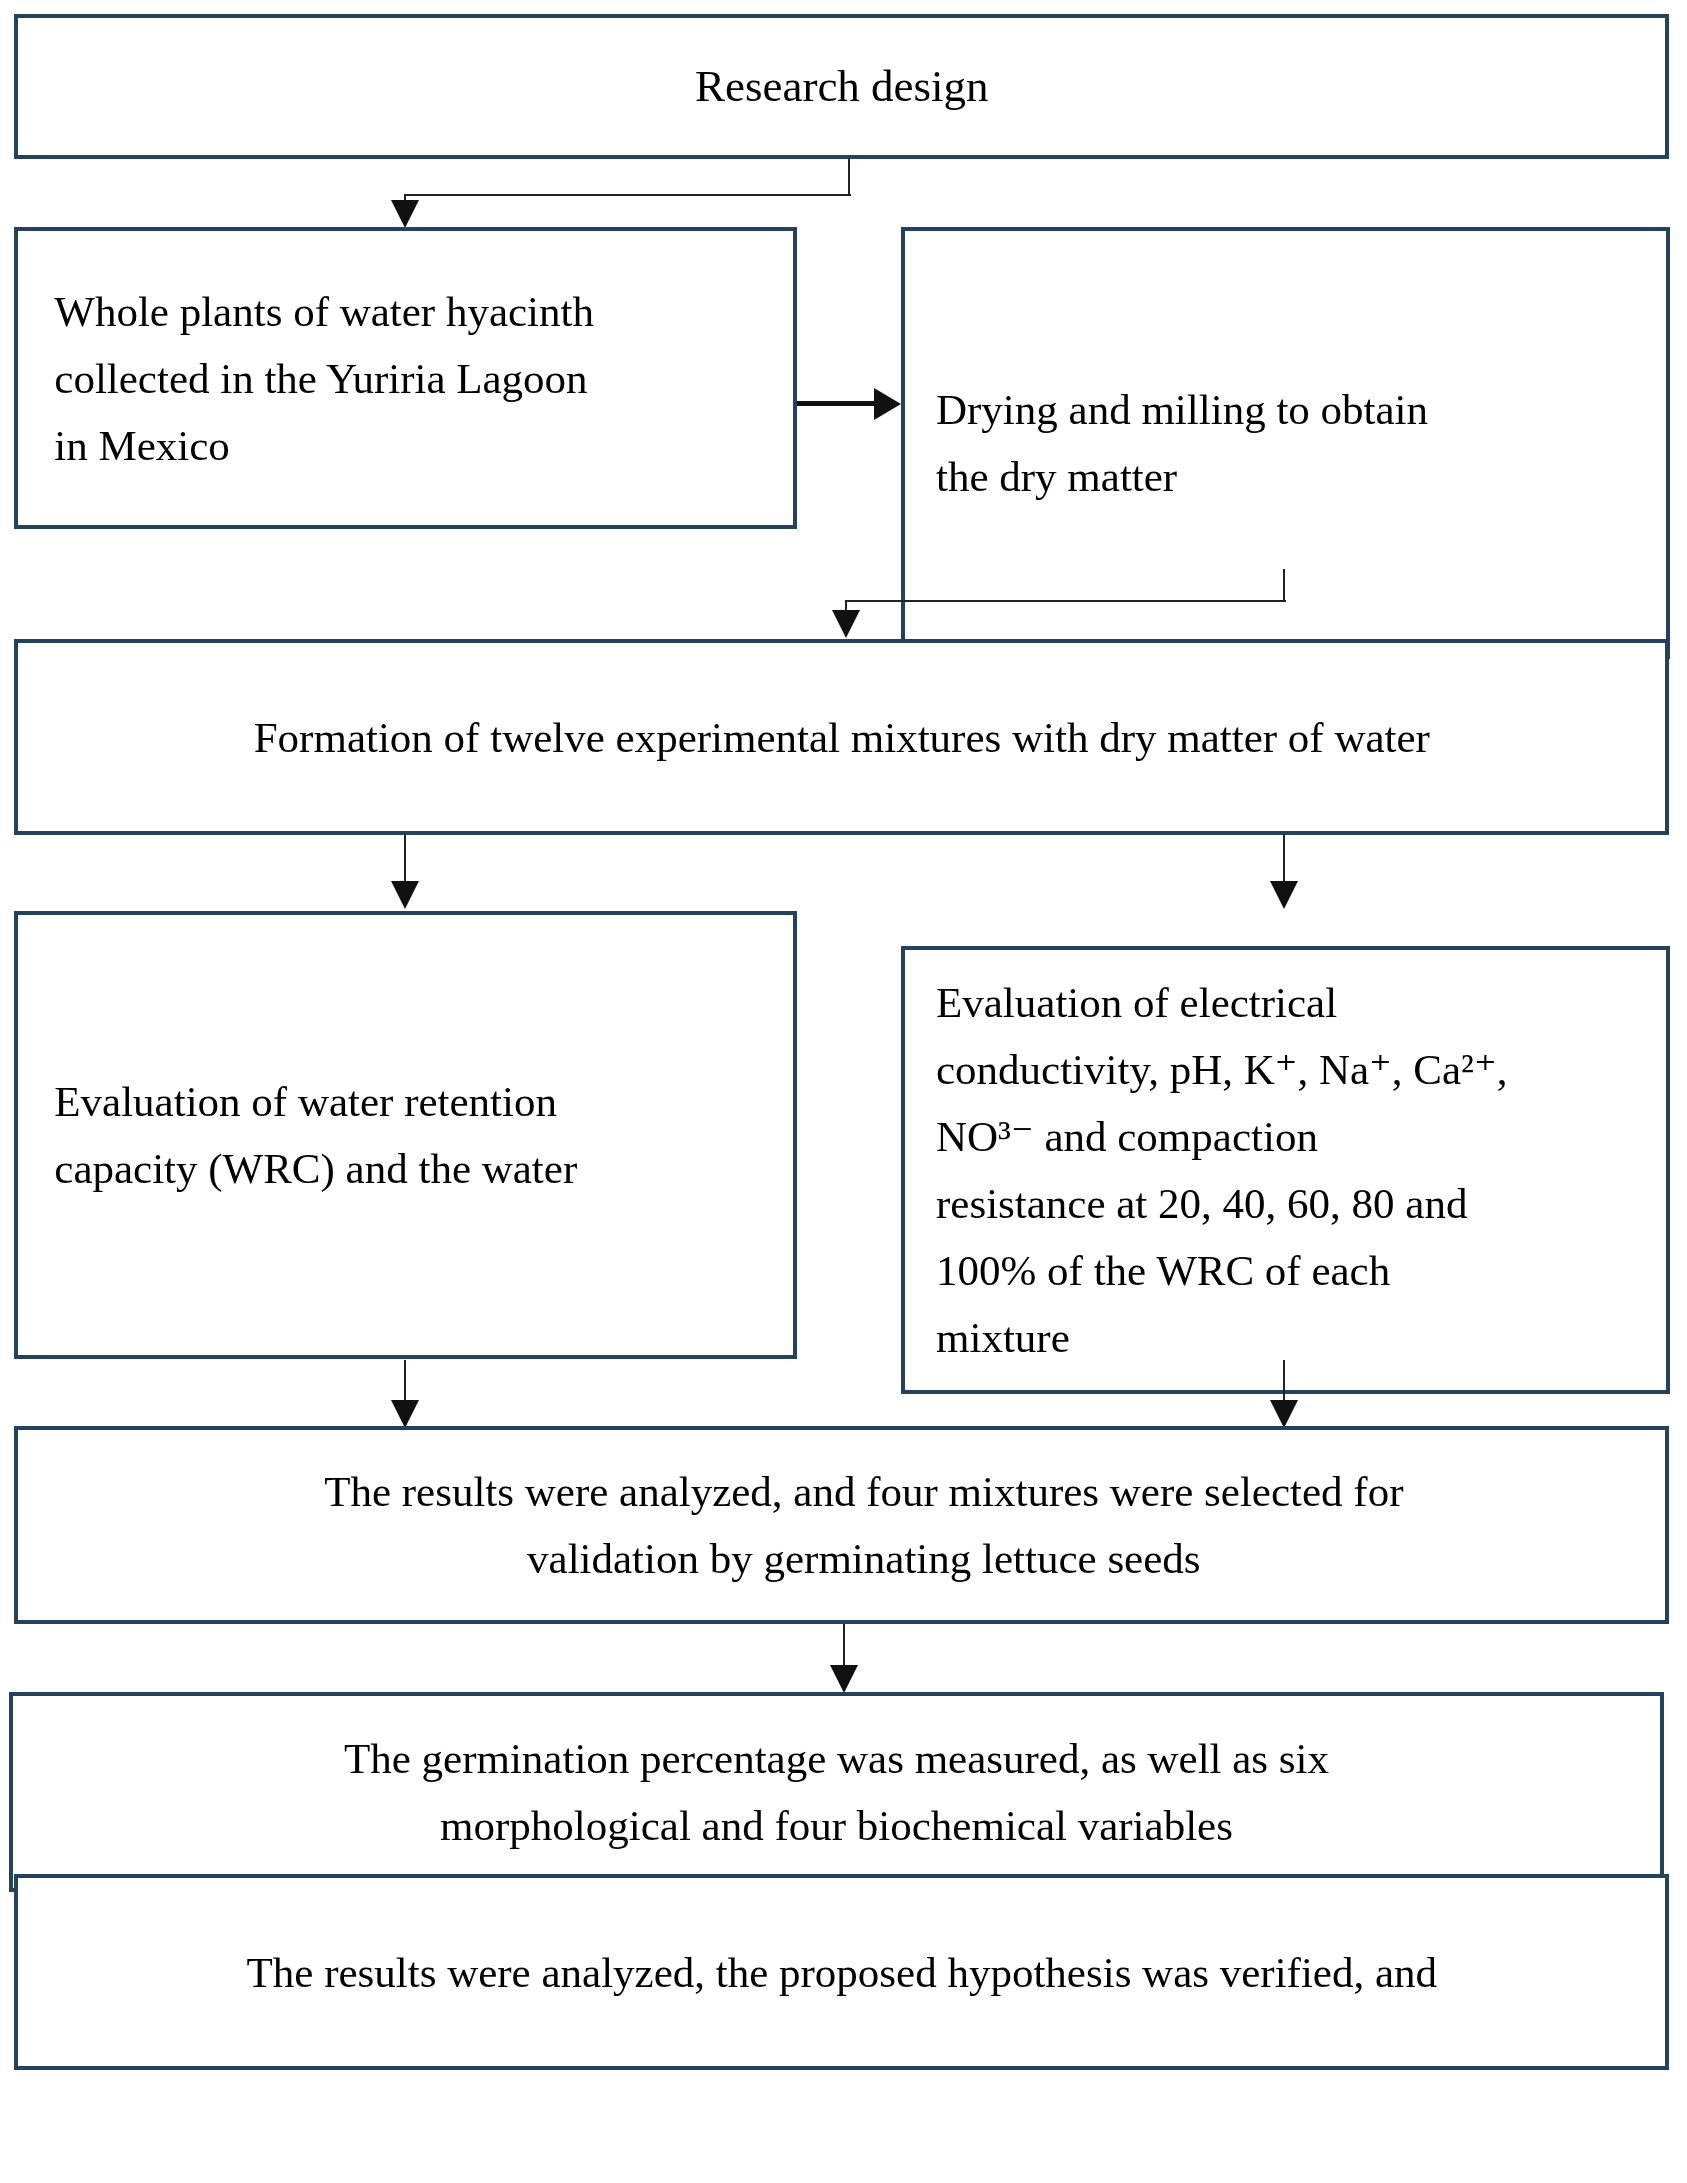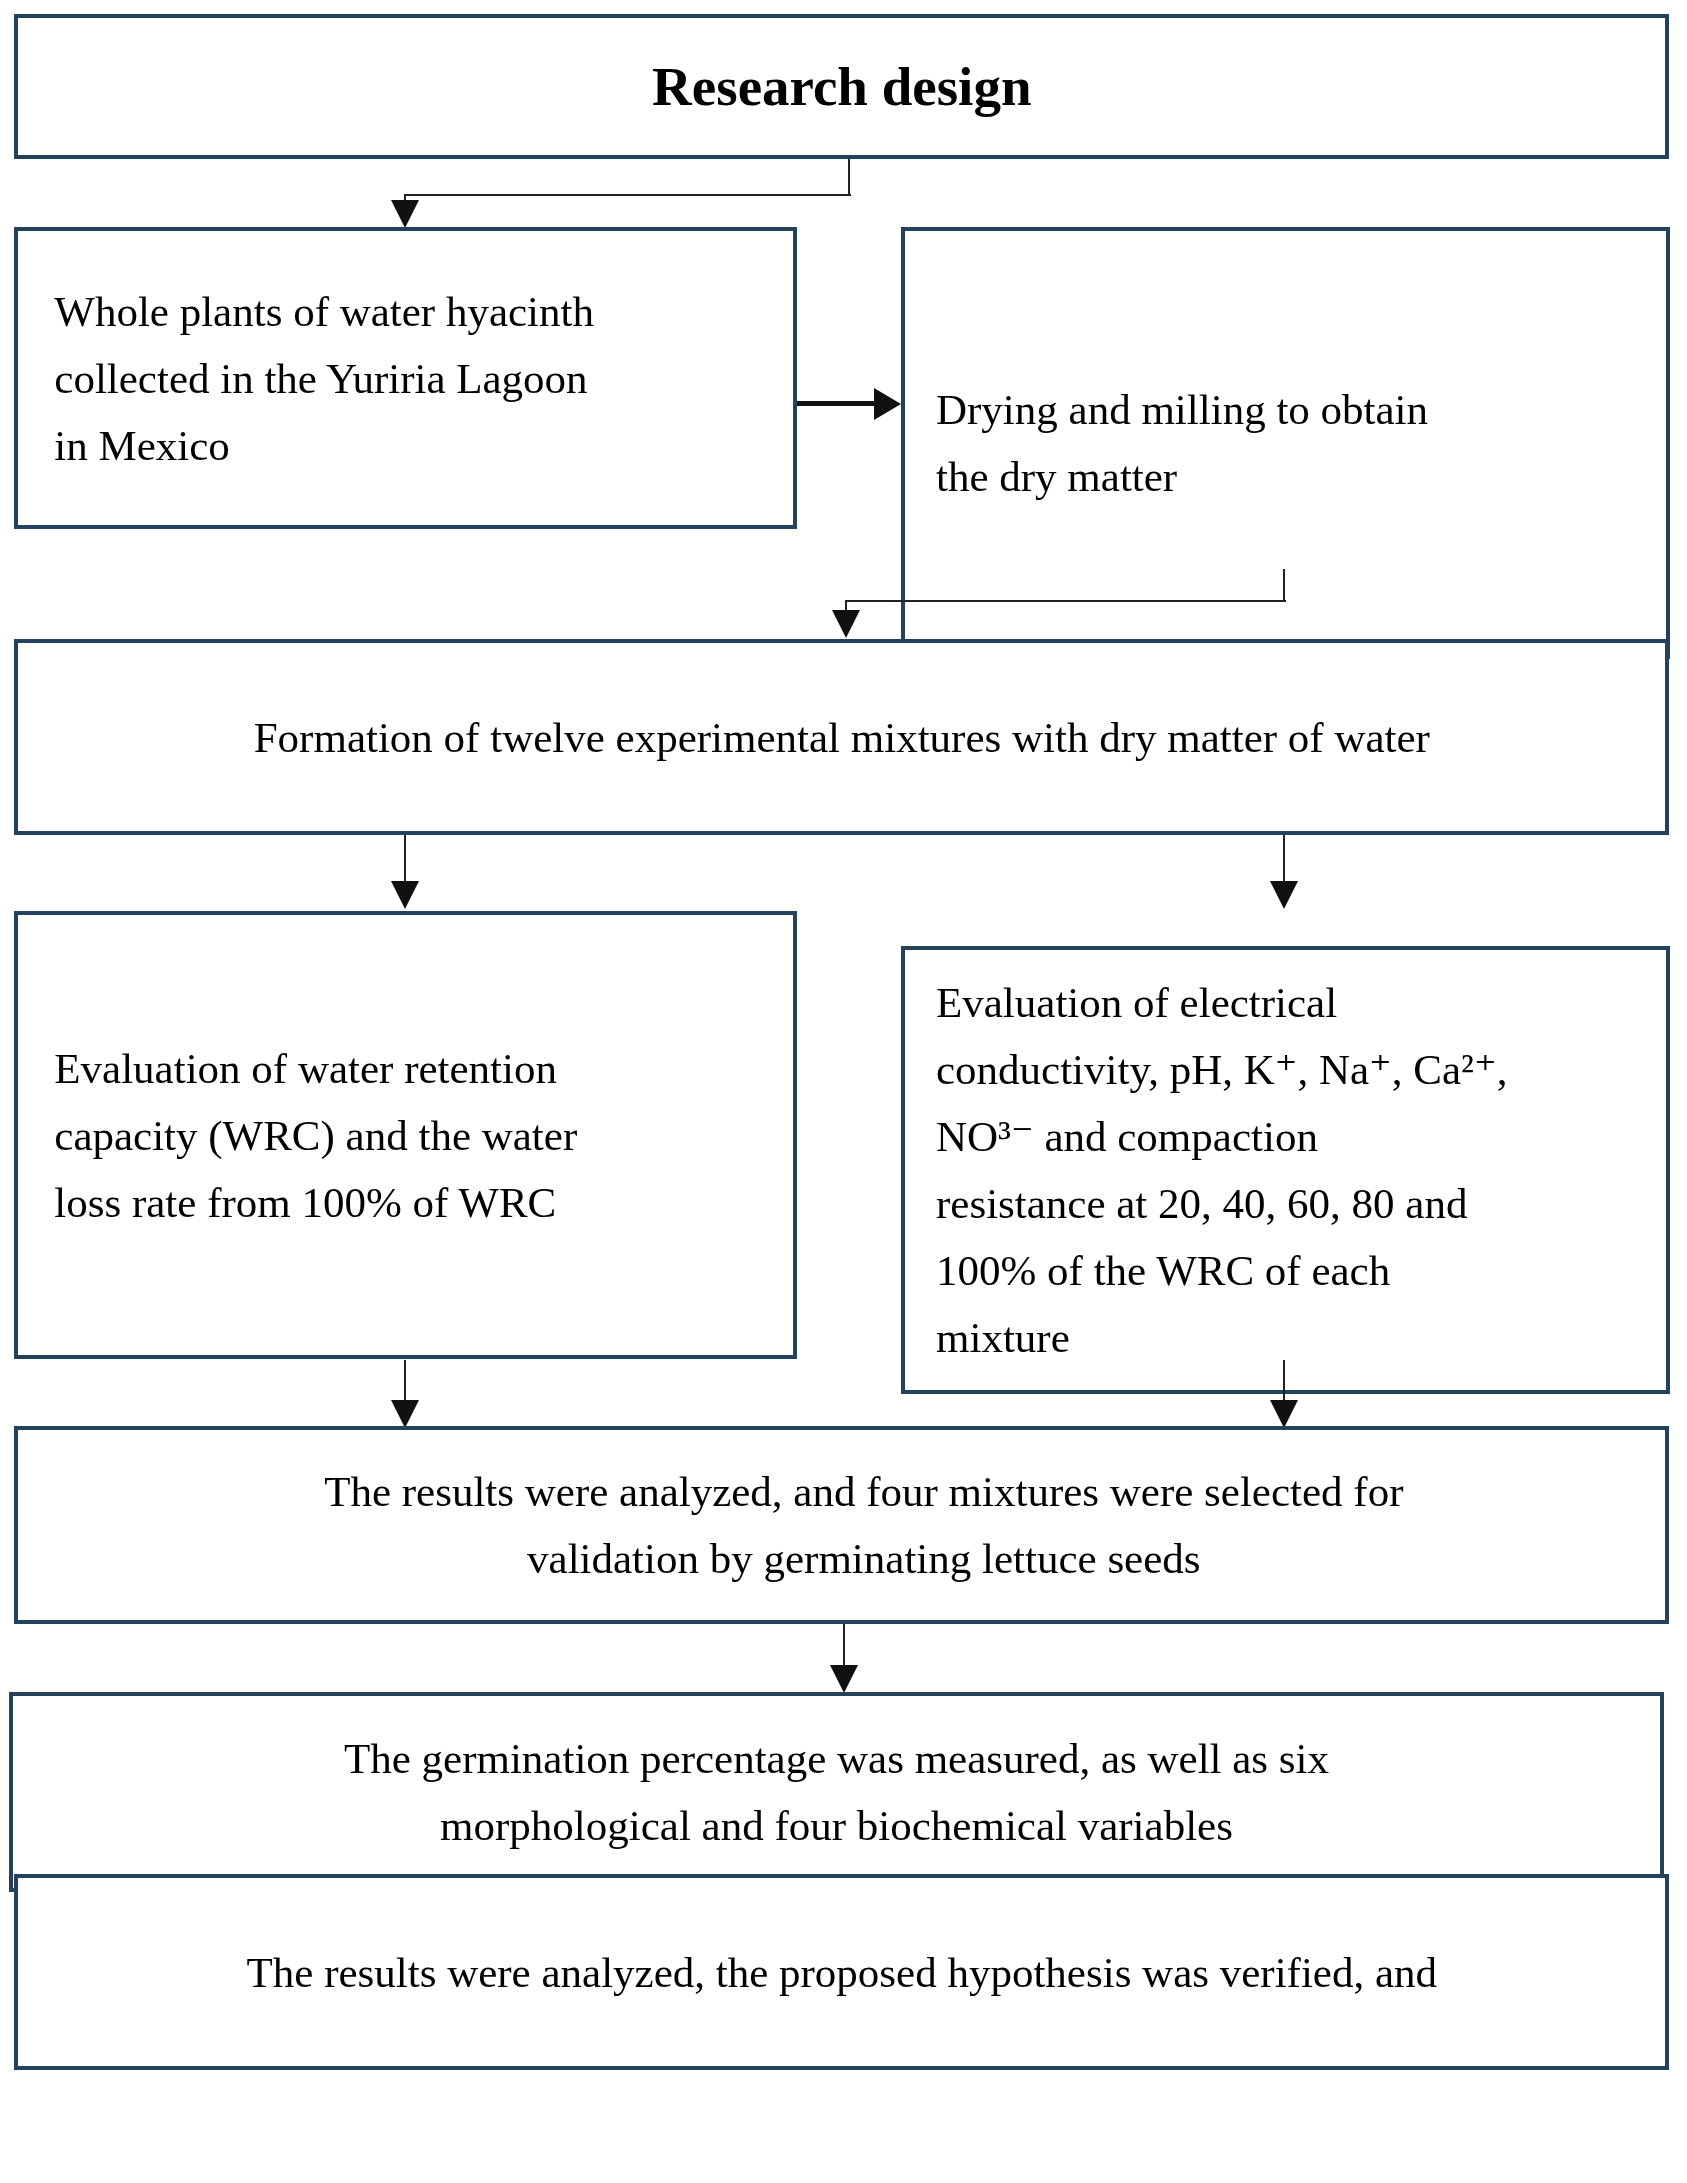--- a/index.html
+++ b/index.html
@@ -10,21 +10,21 @@
   }
   .box{
     position:absolute;background:#ffffff;border:4.2px solid #24425C;
     box-sizing:border-box;display:flex;flex-direction:column;justify-content:center;
     font-size:43px;line-height:67px;
   }
   .box .line{white-space:nowrap;}
   .left-text{align-items:flex-start;padding-left:36px;padding-right:14.3px;}
   .left-text.tight{padding-left:31px;}
   .center-text{align-items:center;text-align:center;}
-  .title-box{font-size:55px;font-weight:bold;}
+  .title-box{font-size:45px;}
   .vline{position:absolute;width:2.4px;background:#222222;}
   .hline{position:absolute;height:2.4px;background:#222222;}
   .hshaft{position:absolute;height:4.8px;background:#111111;}
   .ah-down{
     position:absolute;width:0;height:0;
     border-left:14.3px solid transparent;border-right:14.3px solid transparent;
     border-top:28.5px solid #111111;
   }
   .ah-right{
     position:absolute;width:0;height:0;
@@ -70,21 +70,20 @@
   </div>
 
   <div class="vline" style="left:404px;top:835px;height:49px;"></div>
   <div class="ah-down" style="left:391px;top:881px;"></div>
   <div class="vline" style="left:1283px;top:835px;height:49px;"></div>
   <div class="ah-down" style="left:1270px;top:881px;"></div>
 
   <div class="box left-text" style="left:14.3px;top:911px;width:783px;height:448px;">
     <div class="line">Evaluation of water retention</div>
     <div class="line">capacity (WRC) and the water</div>
-    <div class="line">loss rate from 100% of WRC</div>
   </div>
 
   <div class="box left-text tight" style="left:901px;top:911px;width:769px;height:448px;margin-top:35px;">
     <div class="line">Evaluation of electrical</div>
     <div class="line">conductivity, pH, K⁺, Na⁺, Ca²⁺,</div>
     <div class="line">NO³⁻ and compaction</div>
     <div class="line">resistance at 20, 40, 60, 80 and</div>
     <div class="line">100% of the WRC of each</div>
     <div class="line">mixture</div>
   </div>

